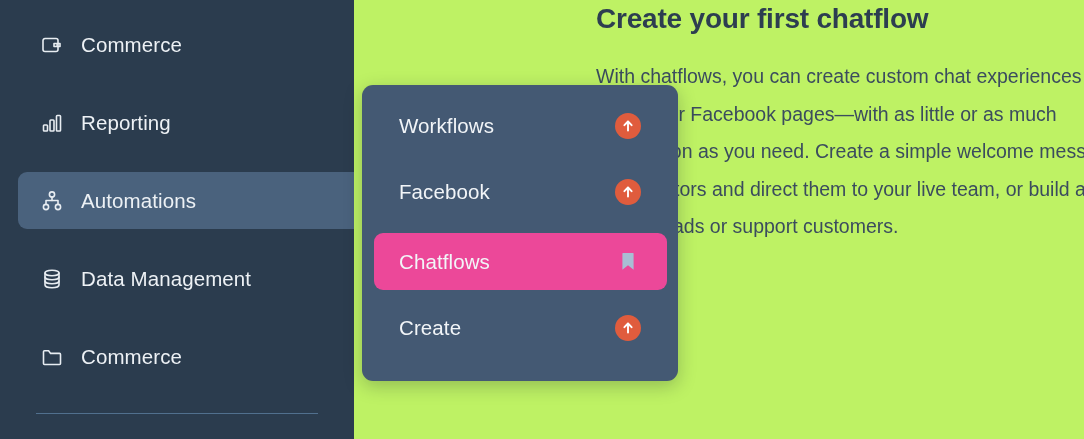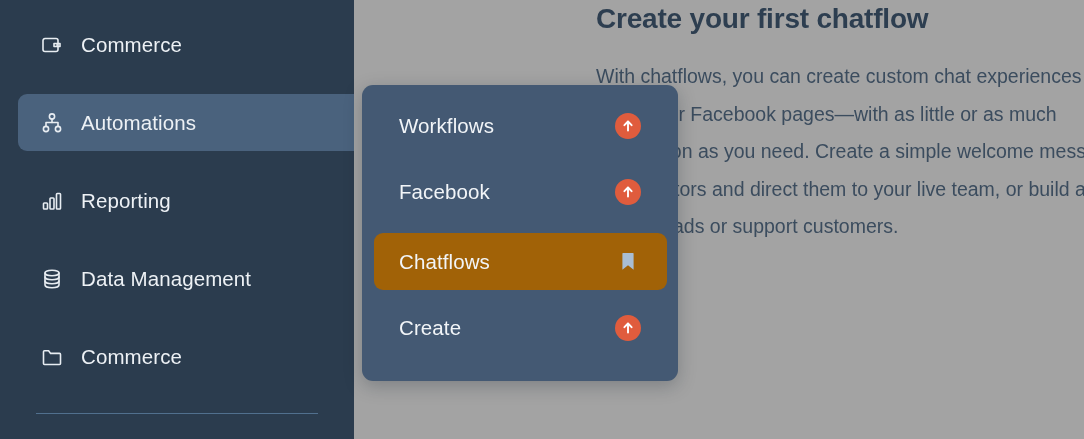--- a/index.html
+++ b/index.html
@@ -113,21 +113,21 @@
     display: flex;
     align-items: center;
     height: 57px;
     margin: 0 11px 9px 12px;
     padding-left: 25px;
     border-radius: 9px;
     box-sizing: border-box;
     cursor: pointer;
   }
   .submenu-item.active {
-    background: #a16207;
+    background: #ec4899;
     margin-top: 13px;
   }
 
   .submenu-label {
     font-size: 20.5px;
     color: #f2f5f8;
     letter-spacing: 0.1px;
     white-space: nowrap;
   }
 
@@ -162,21 +162,21 @@
   }
   .bookmark-icon svg { display: block; }
 
   
   .content {
     position: absolute;
     left: 354px;
     top: 0;
     width: 730px;
     height: 439px;
-    background: #a3a3a3;
+    background: #bef264;
     box-sizing: border-box;
   }
 
   .content-inner {
     position: absolute;
     left: 242px;
     top: 0;
     width: 560px;
   }
 
@@ -211,47 +211,47 @@
         <span class="nav-icon">
           <svg width="24" height="24" viewBox="0 0 24 24" fill="none" stroke="currentColor" stroke-width="1.6" stroke-linecap="round" stroke-linejoin="round">
             <path d="M3 7.5a2 2 0 0 1 2-2h11a2 2 0 0 1 2 2v9a2 2 0 0 1-2 2H5a2 2 0 0 1-2-2z"></path>
             <path d="M14 10.5h6v3h-6z"></path>
             <path d="M16.5 12h1"></path>
           </svg>
         </span>
         <span class="nav-label">Commerce</span>
       </div>
 
+      <div class="nav-item">
+        <span class="nav-icon">
+          <svg width="24" height="24" viewBox="0 0 24 24" fill="none" stroke="currentColor" stroke-width="1.6" stroke-linecap="round" stroke-linejoin="round">
+            <rect x="3.5" y="14" width="4" height="6" rx="0.8"></rect>
+            <rect x="10" y="9" width="4" height="11" rx="0.8"></rect>
+            <rect x="16.5" y="4.5" width="4" height="15.5" rx="0.8"></rect>
+          </svg>
+        </span>
+        <span class="nav-label">Reporting</span>
+      </div>
+
       <div class="nav-item active">
         <span class="nav-icon">
           <svg width="24" height="24" viewBox="0 0 24 24" fill="none" stroke="currentColor" stroke-width="1.6" stroke-linecap="round" stroke-linejoin="round">
             <circle cx="12" cy="5.5" r="2.6"></circle>
             <circle cx="6" cy="18" r="2.6"></circle>
             <circle cx="18" cy="18" r="2.6"></circle>
             <path d="M12 8.1v3.4"></path>
             <path d="M6 15.4v-3.9h12v3.9"></path>
           </svg>
         </span>
         <span class="nav-label">Automations</span>
         <span class="nav-chevron">
           <svg width="16" height="20" viewBox="0 0 16 20" fill="none" stroke="currentColor" stroke-width="2.6" stroke-linecap="round" stroke-linejoin="round">
             <path d="M5 4l6 6-6 6"></path>
           </svg>
         </span>
-      </div>
-
-      <div class="nav-item">
-        <span class="nav-icon">
-          <svg width="24" height="24" viewBox="0 0 24 24" fill="none" stroke="currentColor" stroke-width="1.6" stroke-linecap="round" stroke-linejoin="round">
-            <rect x="3.5" y="14" width="4" height="6" rx="0.8"></rect>
-            <rect x="10" y="9" width="4" height="11" rx="0.8"></rect>
-            <rect x="16.5" y="4.5" width="4" height="15.5" rx="0.8"></rect>
-          </svg>
-        </span>
-        <span class="nav-label">Reporting</span>
       </div>
 
       <div class="nav-item">
         <span class="nav-icon">
           <svg width="24" height="24" viewBox="0 0 24 24" fill="none" stroke="currentColor" stroke-width="1.6" stroke-linecap="round" stroke-linejoin="round">
             <ellipse cx="12" cy="6" rx="7" ry="2.8"></ellipse>
             <path d="M5 6v12c0 1.55 3.13 2.8 7 2.8s7-1.25 7-2.8V6"></path>
             <path d="M5 10c0 1.55 3.13 2.8 7 2.8s7-1.25 7-2.8"></path>
             <path d="M5 14c0 1.55 3.13 2.8 7 2.8s7-1.25 7-2.8"></path>
           </svg>

